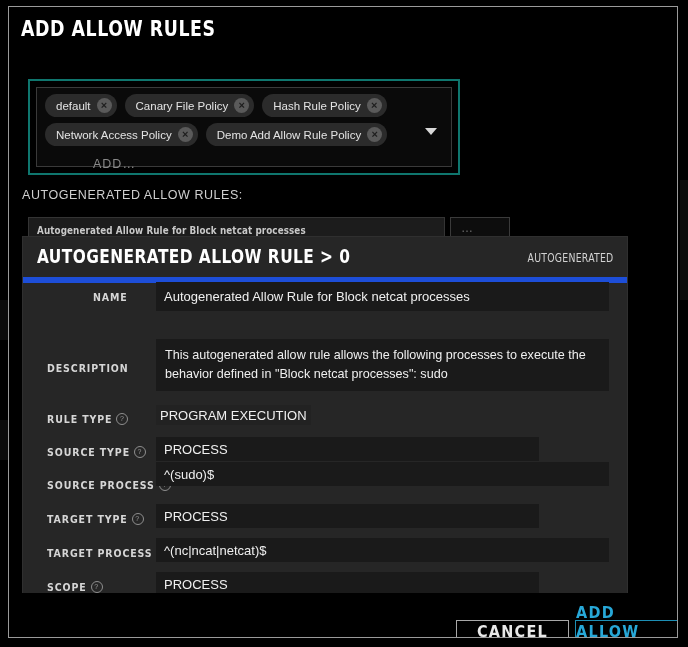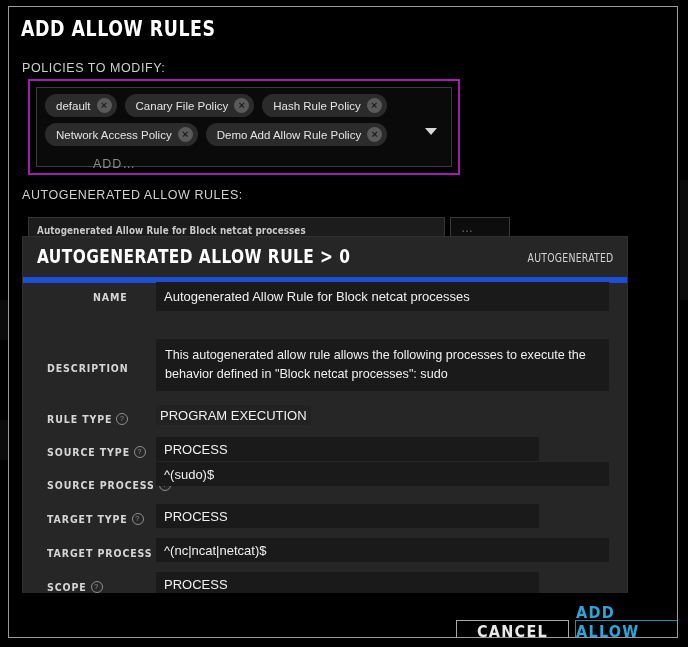--- a/index.html
+++ b/index.html
@@ -38,21 +38,21 @@
     font-size:12.5px;letter-spacing:.55px;color:#cfcfcf;
     text-transform:uppercase;
     font-family:"Liberation Sans",sans-serif;
   }
   #lbl-policies{left:13px;top:54px;}
   #lbl-autorules{left:13px;top:181px;}
 
   
   .policy-outer{
     position:absolute;left:19px;top:72px;width:432px;height:96px;
-    border:2px solid #a21caf;box-sizing:border-box;background:#000;
+    border:2px solid #0f766e;box-sizing:border-box;background:#000;
   }
   .policy-inner{
     position:absolute;left:6px;top:6px;right:6px;bottom:6px;
     border:1px solid #3a3a3a;background:#0a0a0a;box-sizing:border-box;
   }
   .chips{
     position:absolute;left:8px;top:6px;right:38px;bottom:4px;
     display:flex;flex-wrap:wrap;align-content:flex-start;gap:6px 8px;
   }
   .chip{
@@ -169,21 +169,20 @@
   <div class="backdrop">
     <div class="bd-strip" style="left:0;top:300px;width:8px;height:40px;"></div>
     <div class="bd-strip" style="left:0;top:420px;width:8px;height:40px;"></div>
     <div class="bd-strip" style="left:680px;top:180px;width:8px;height:120px;"></div>
   </div>
 
   <div class="modal">
 
     <div class="modal-title">ADD ALLOW RULES</div>
 
-    <div class="section-label" id="lbl-policies">POLICIES TO MODIFY:</div>
 
     <div class="policy-outer">
       <div class="policy-inner">
         <div class="chips" id="chips">
             <div class="chip">
               <span>default</span>
               <span class="chip-x">×</span>
             </div>
             <div class="chip">
               <span>Canary File Policy</span>

